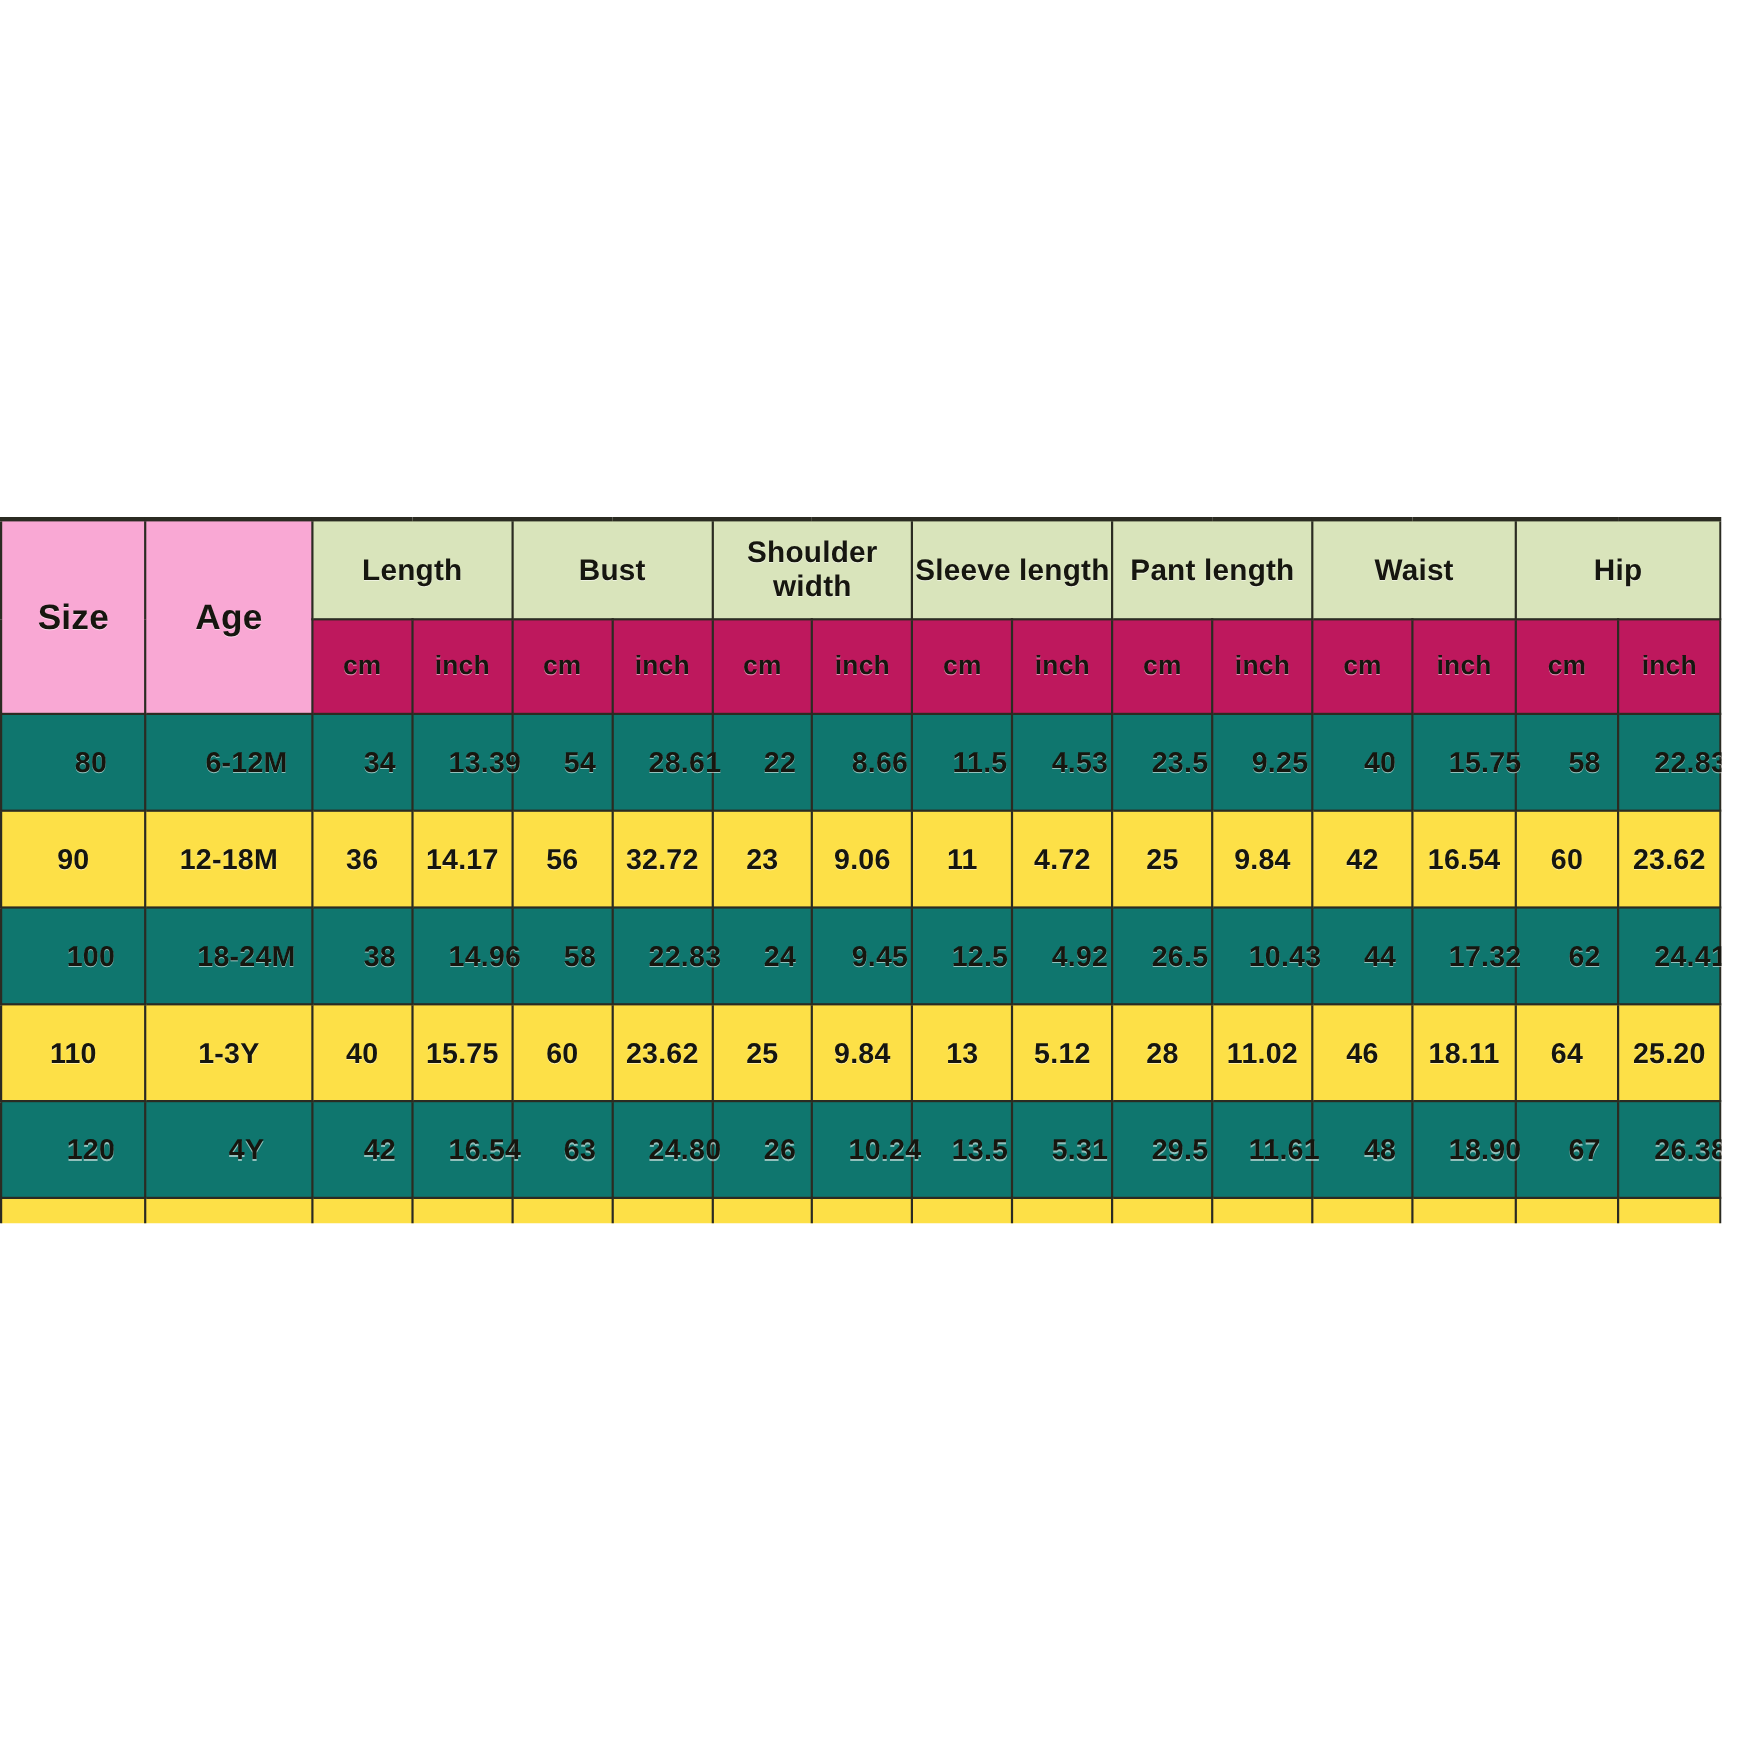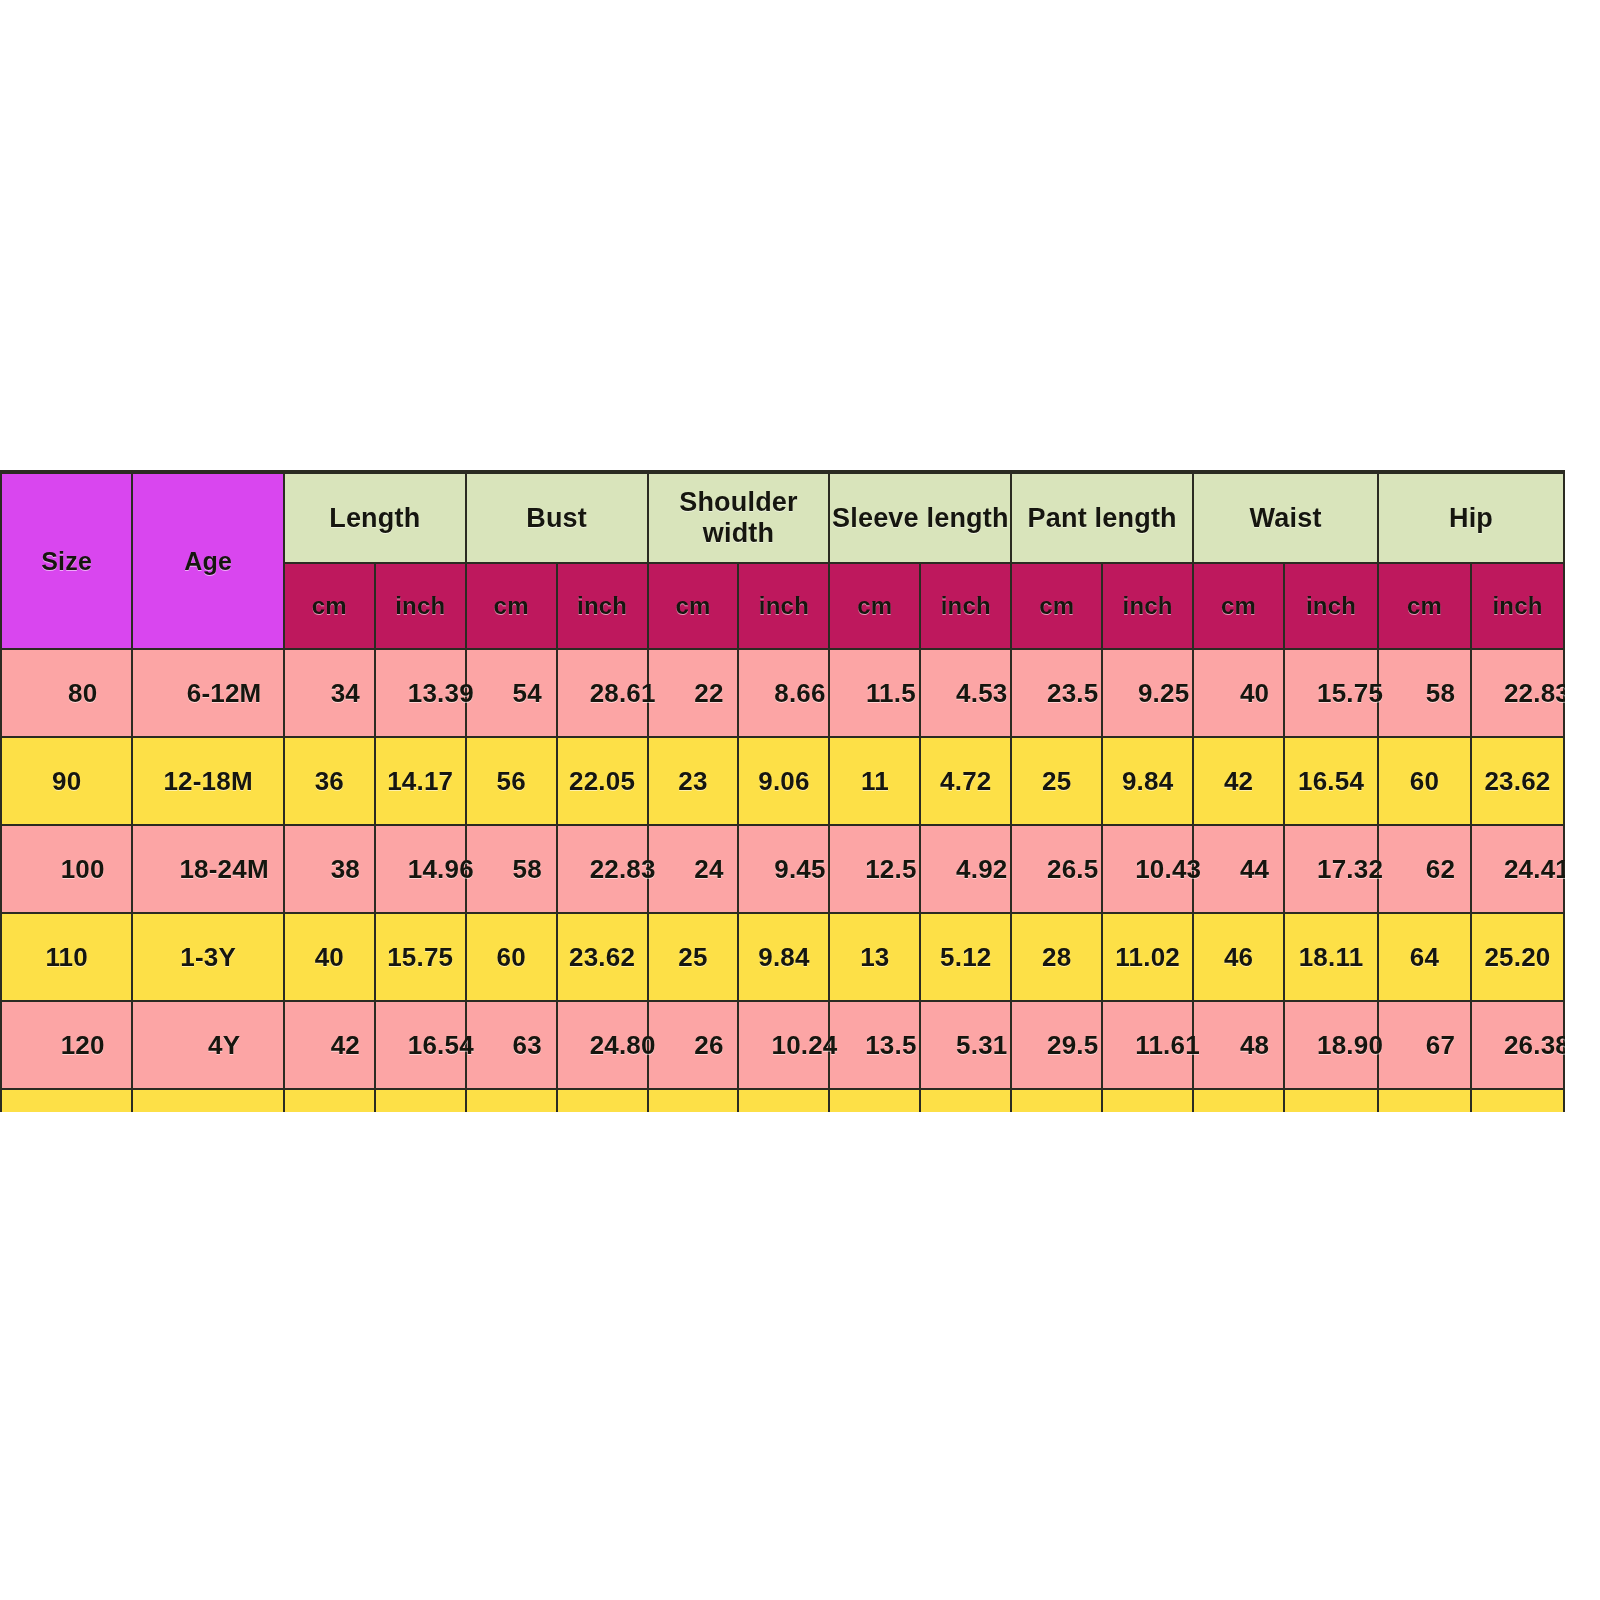--- a/index.html
+++ b/index.html
@@ -43,31 +43,31 @@
     text-shadow: 0 1px 0 rgba(255,255,255,0.55);
   }
 
   
   td.hdr-group {
     background: #d9e4bb;
     font-size: 27px;
     height: 88px;
   }
   td.hdr-corner {
-    background: #d946ef;
-    font-size: 25px;
+    background: #f9a8d4;
+    font-size: 32px;
   }
   td.hdr-unit {
     background: #be185d;
     font-size: 24px;
     height: 84px;
   }
 
   
-  tr.row-light td { background: #fca5a5; padding-left: 32px; }
+  tr.row-light td { background: #0f766e; padding-left: 32px; }
   tr.row-dark  td { background: #fde047; }
   tr.body-row td {
     font-size: 26px;
     height: 86px;
   }
 
   
   tr.row-partial td {
     height: 86px;
     font-size: 26px;
@@ -151,21 +151,21 @@
         <td>58</td>
         <td>22.83</td>
       </tr>
 
       <tr class="body-row row-dark">
         <td>90</td>
         <td>12-18M</td>
         <td>36</td>
         <td>14.17</td>
         <td>56</td>
-        <td>22.05</td>
+        <td>32.72</td>
         <td>23</td>
         <td>9.06</td>
         <td>11</td>
         <td>4.72</td>
         <td>25</td>
         <td>9.84</td>
         <td>42</td>
         <td>16.54</td>
         <td>60</td>
         <td>23.62</td>

